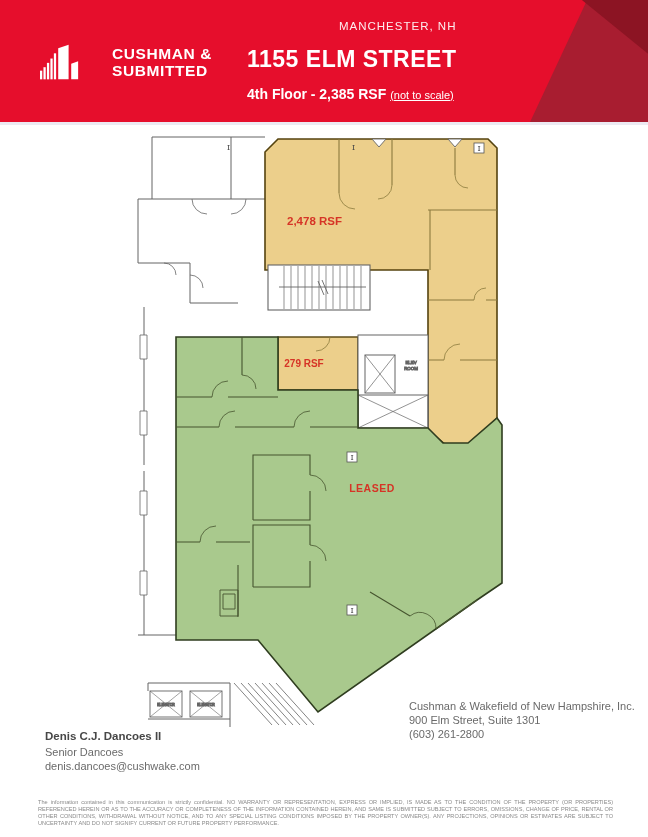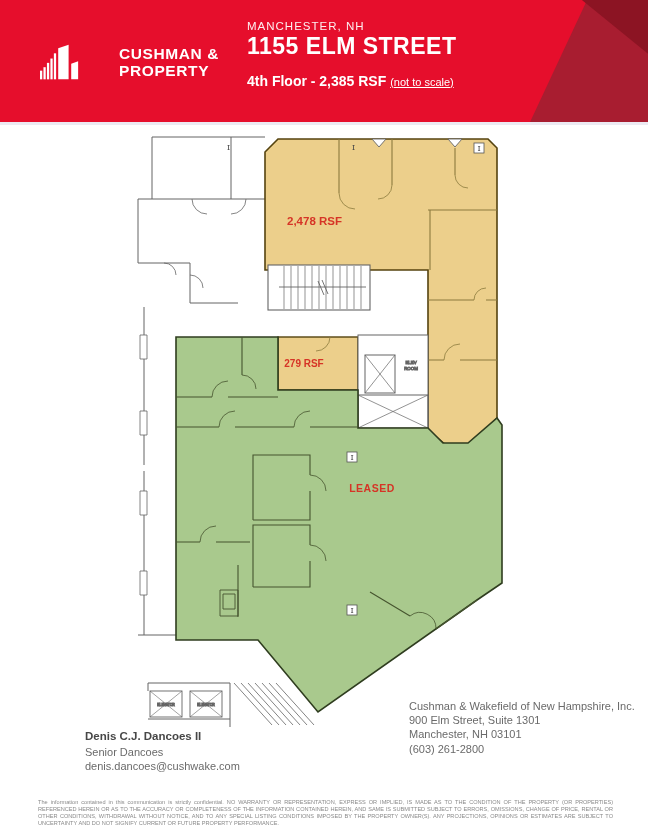--- a/index.html
+++ b/index.html
@@ -5,31 +5,31 @@
   html,body{margin:0;padding:0;background:#e9e9e9;}
   .page{position:relative;width:648px;height:837px;background:#ffffff;overflow:hidden;
         font-family:"Liberation Sans",sans-serif;}
   
   .header{position:absolute;left:0;top:0;width:648px;height:122px;background:#e60e2c;overflow:hidden;}
   .diag-mid{position:absolute;inset:0;background:#a81d30;
             clip-path:polygon(90.6% 0,100% 0,100% 100%,81.8% 100%);}
   .diag-dark{position:absolute;inset:0;background:#8c1423;
              clip-path:polygon(89.8% 0,100% 0,100% 44%);}
   .header-strip{position:absolute;left:0;top:122px;width:648px;height:3px;background:#eceaf2;}
-  .logo{position:absolute;left:40px;top:40px;display:flex;align-items:center;gap:27px;}
+  .logo{position:absolute;left:40px;top:40px;display:flex;align-items:center;gap:20px;}
   .brand{color:#fff;font-weight:bold;font-size:15.5px;line-height:17px;letter-spacing:.6px;}
   .title-block{position:absolute;left:247px;top:20px;color:#fff;}
-  .city{font-size:11.5px;letter-spacing:1px;color:rgba(255,255,255,.93);margin-bottom:1px;}
+  .city{font-size:11.5px;letter-spacing:1px;color:rgba(255,255,255,.93);margin-bottom:14px;text-align:right;}
   .address{font-size:23px;font-weight:bold;letter-spacing:.5px;margin-bottom:13px;}
   .floor{font-size:14px;font-weight:bold;}
   .floor .note{font-size:11px;font-weight:normal;text-decoration:underline;}
   
   .plan{position:absolute;left:134px;top:135px;}
   
-  .contact{position:absolute;left:45px;top:729px;font-size:11px;color:#6a6a6a;line-height:14px;margin-left:40px;}
+  .contact{position:absolute;left:45px;top:729px;font-size:11px;color:#6a6a6a;line-height:14px;}
   .contact .name{font-size:11.5px;font-weight:bold;color:#474747;margin-bottom:2px;}
   .company{position:absolute;left:409px;top:699px;font-size:11px;color:#6a6a6a;line-height:14.2px;}
   .disclaimer{position:absolute;left:38px;top:799px;width:575px;font-size:5.6px;line-height:7px;
               color:#8a8a8a;text-align:justify;}
   svg text{font-family:"Liberation Sans",sans-serif;}
   svg text.serif{font-family:"DejaVu Serif",serif;}
 </style>
 </head>
 <body>
 
@@ -46,21 +46,21 @@
           <rect x="4" y="28" width="2.6" height="14"></rect>
           <rect x="8" y="23" width="2.6" height="19"></rect>
           <rect x="12" y="18" width="2.6" height="24"></rect>
           <rect x="16" y="12" width="2.6" height="30"></rect>
           <polygon points="21,6 33,2 33,42 21,42"></polygon>
           <polygon points="36,24 44,21 44,42 36,42"></polygon>
         </g>
       </svg>
       <div class="brand">
         <div>CUSHMAN &amp;</div>
-        <div>PROPERTY</div>
+        <div>SUBMITTED</div>
       </div>
     </div>
 
     <div class="title-block">
       <div class="city">MANCHESTER, NH</div>
       <div class="address">1155 ELM STREET</div>
       <div class="floor">
         <span>4th Floor - 2,385 RSF</span>
         <span class="note">(not to scale)</span>
       </div>
@@ -154,19 +154,18 @@
 
   <div class="contact">
     <div class="name">Denis C.J. Dancoes II</div>
     <div>Senior Dancoes</div>
     <div>denis.dancoes@cushwake.com</div>
   </div>
 
   <div class="company">
     <div>Cushman &amp; Wakefield of New Hampshire, Inc.</div>
     <div>900 Elm Street, Suite 1301</div>
-    <div>Manchester, NH 03101</div>
     <div>(603) 261-2800</div>
   </div>
 
   <div class="disclaimer">The information contained in this communication is strictly confidential. NO WARRANTY OR REPRESENTATION, EXPRESS OR IMPLIED, IS MADE AS TO THE CONDITION OF THE PROPERTY (OR PROPERTIES) REFERENCED HEREIN OR AS TO THE ACCURACY OR COMPLETENESS OF THE INFORMATION CONTAINED HEREIN, AND SAME IS SUBMITTED SUBJECT TO ERRORS, OMISSIONS, CHANGE OF PRICE, RENTAL OR OTHER CONDITIONS, WITHDRAWAL WITHOUT NOTICE, AND TO ANY SPECIAL LISTING CONDITIONS IMPOSED BY THE PROPERTY OWNER(S). ANY PROJECTIONS, OPINIONS OR ESTIMATES ARE SUBJECT TO UNCERTAINTY AND DO NOT SIGNIFY CURRENT OR FUTURE PROPERTY PERFORMANCE.</div>
 
 </div>
 
 </body></html>

